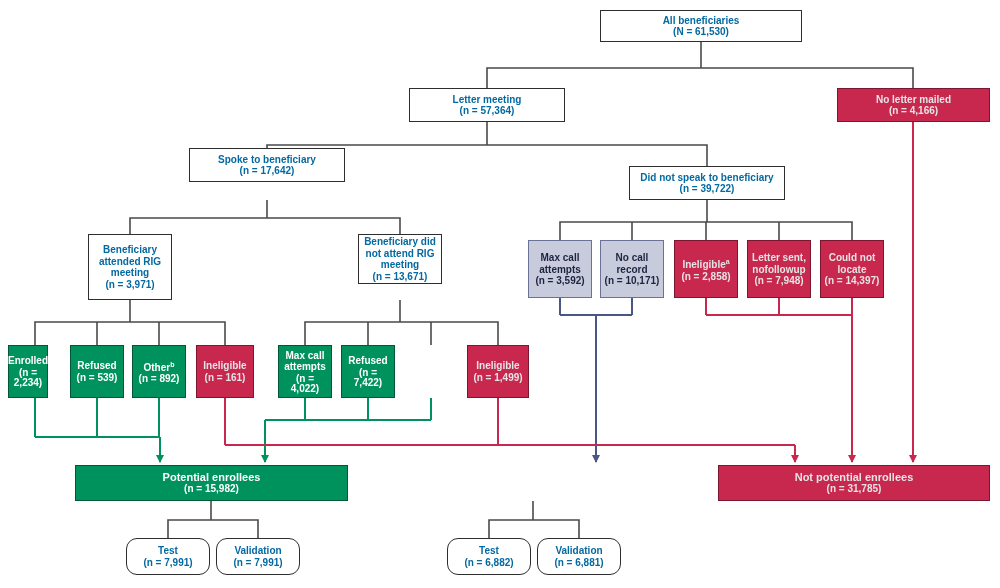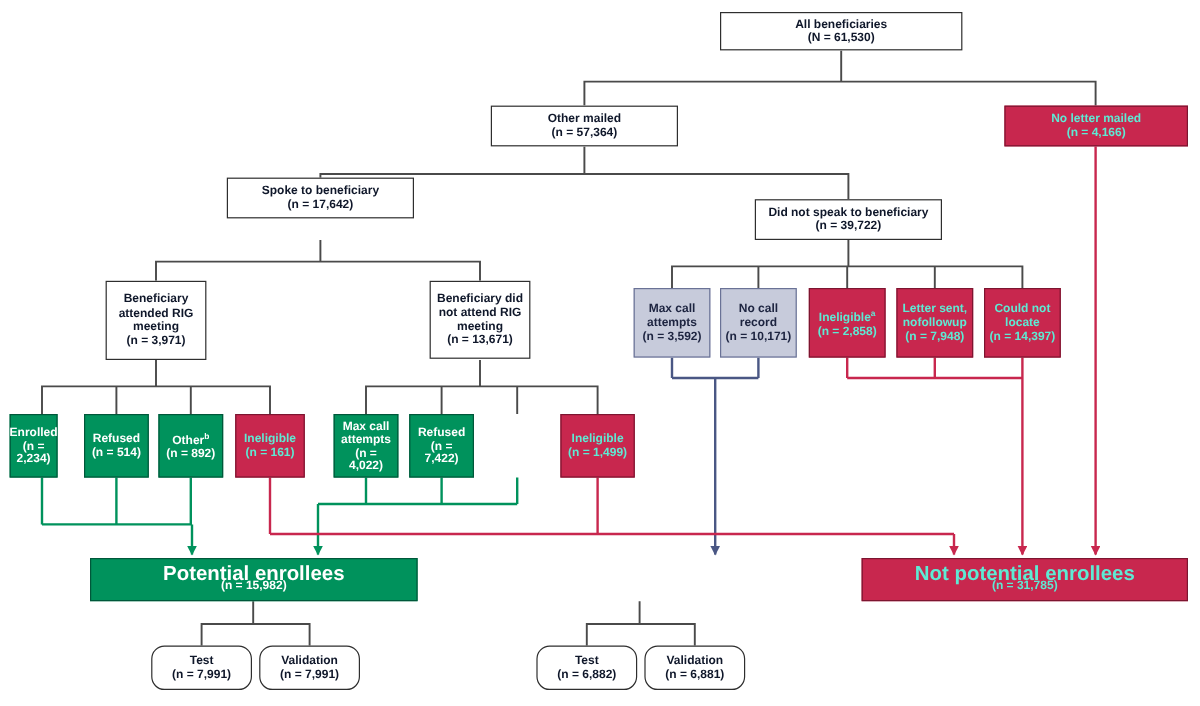--- a/index.html
+++ b/index.html
@@ -1,28 +1,28 @@
 <!DOCTYPE html>
 <html style="--green: #00925C; --red: #C8274E; --lav: #C7CBDB;"><head>
 <meta charset="utf-8">
 <style>
   *{box-sizing:border-box;margin:0;padding:0}
   body{font-family:"Liberation Sans",sans-serif;background:#fff}
   .stage{position:relative;width:1000px;height:588px;background:#fff;overflow:hidden}
   svg.wires{position:absolute;left:0;top:0}
   .box{position:absolute;display:flex;flex-direction:column;align-items:center;justify-content:center;
-       text-align:center;background:#fff;border:1px solid #2e2e2e;color:#0f172a;z-index:2;padding:2px 3px}
+       text-align:center;background:#fff;border:1px solid #2e2e2e;color:#0369a1;z-index:2;padding:2px 3px}
   .box .lbl{font-weight:bold;font-size:10px;line-height:11.5px}
   .box .lbl sup{font-size:7px}
   .box .n{font-weight:bold;font-size:10px;line-height:10px;margin-top:1px}
   .box.green{background:var(--green,#00925C);border-color:#00573a;color:#fff}
-  .box.red{background:var(--red,#C8274E);border-color:#7c1530;color:#5eead4}
+  .box.red{background:var(--red,#C8274E);border-color:#7c1530;color:#e5e5e5}
   .box.lav{background:var(--lav,#C7CBDB);border-color:#6a7296;color:#1d2440}
   .box.round{border-radius:11px}
-  .box.big .lbl{font-size:17px}
+  .box.big .lbl{font-size:11px}
 </style>
 </head>
 <body>
 
 <div class="stage">
 
   <svg class="wires" width="1000" height="588">
     <defs>
       <marker id="ag" markerWidth="9" markerHeight="9" refX="7" refY="4" orient="auto" markerUnits="userSpaceOnUse">
         <path d="M0,0 L8,4 L0,8 z" fill="#00925C"></path>
@@ -58,42 +58,42 @@
     <path fill="none" stroke-width="2" marker-end="url(#ar)" d="M795,445 V462" stroke="#C8274E"></path>
     <path fill="none" stroke-width="2" marker-end="url(#ar)" d="M913,122 V462" stroke="#C8274E"></path>
   </svg>
 
   <div class="box" style="left:600px;top:10px;width:202px;height:32px">
     <div class="lbl">All beneficiaries</div>
     <div class="n">(N = 61,530)</div>
   </div>
 
   <div class="box" style="left:409px;top:88px;width:156px;height:34px">
-    <div class="lbl">Other mailed</div>
+    <div class="lbl">Letter meeting</div>
     <div class="n">(n = 57,364)</div>
   </div>
   <div class="box red" style="left:837px;top:88px;width:153px;height:34px">
     <div class="lbl">No letter mailed</div>
     <div class="n">(n = 4,166)</div>
   </div>
 
   <div class="box" style="left:189px;top:148px;width:156px;height:34px">
     <div class="lbl">Spoke to beneficiary</div>
     <div class="n">(n = 17,642)</div>
   </div>
   <div class="box" style="left:629px;top:166px;width:156px;height:34px">
     <div class="lbl">Did not speak to beneficiary</div>
     <div class="n">(n = 39,722)</div>
   </div>
 
   <div class="box" style="left:88px;top:234px;width:84px;height:66px">
     <div class="lbl">Beneficiary attended RIG meeting</div>
     <div class="n">(n = 3,971)</div>
   </div>
-  <div class="box" style="left:358px;top:234px;width:84px;height:65px">
+  <div class="box" style="left:358px;top:234px;width:84px;height:50px">
     <div class="lbl">Beneficiary did not attend RIG meeting</div>
     <div class="n">(n = 13,671)</div>
   </div>
 
   <div class="box lav" style="left:528px;top:240px;width:64px;height:58px">
     <div class="lbl">Max call attempts</div>
     <div class="n">(n = 3,592)</div>
   </div>
   <div class="box lav" style="left:600px;top:240px;width:64px;height:58px">
     <div class="lbl">No call record</div>
@@ -111,21 +111,21 @@
     <div class="lbl">Could not locate</div>
     <div class="n">(n = 14,397)</div>
   </div>
 
   <div class="box green" style="left:8px;top:345px;width:40px;height:53px">
     <div class="lbl">Enrolled</div>
     <div class="n">(n = 2,234)</div>
   </div>
   <div class="box green" style="left:70px;top:345px;width:54px;height:53px">
     <div class="lbl">Refused</div>
-    <div class="n">(n = 514)</div>
+    <div class="n">(n = 539)</div>
   </div>
   <div class="box green" style="left:132px;top:345px;width:54px;height:53px">
     <div class="lbl"><span>Other</span><sup>b</sup></div>
     <div class="n">(n = 892)</div>
   </div>
   <div class="box red" style="left:196px;top:345px;width:58px;height:53px">
     <div class="lbl">Ineligible</div>
     <div class="n">(n = 161)</div>
   </div>
 

